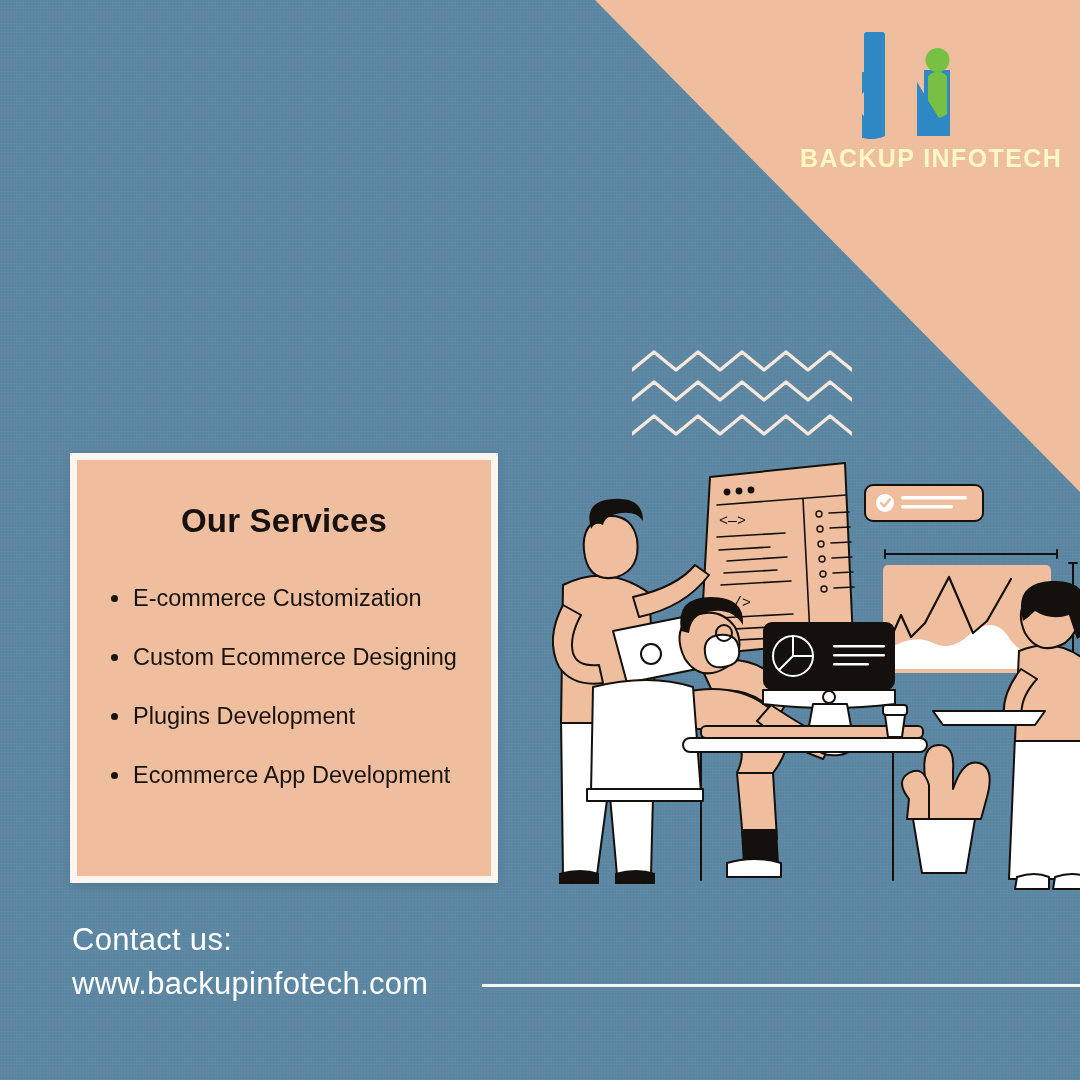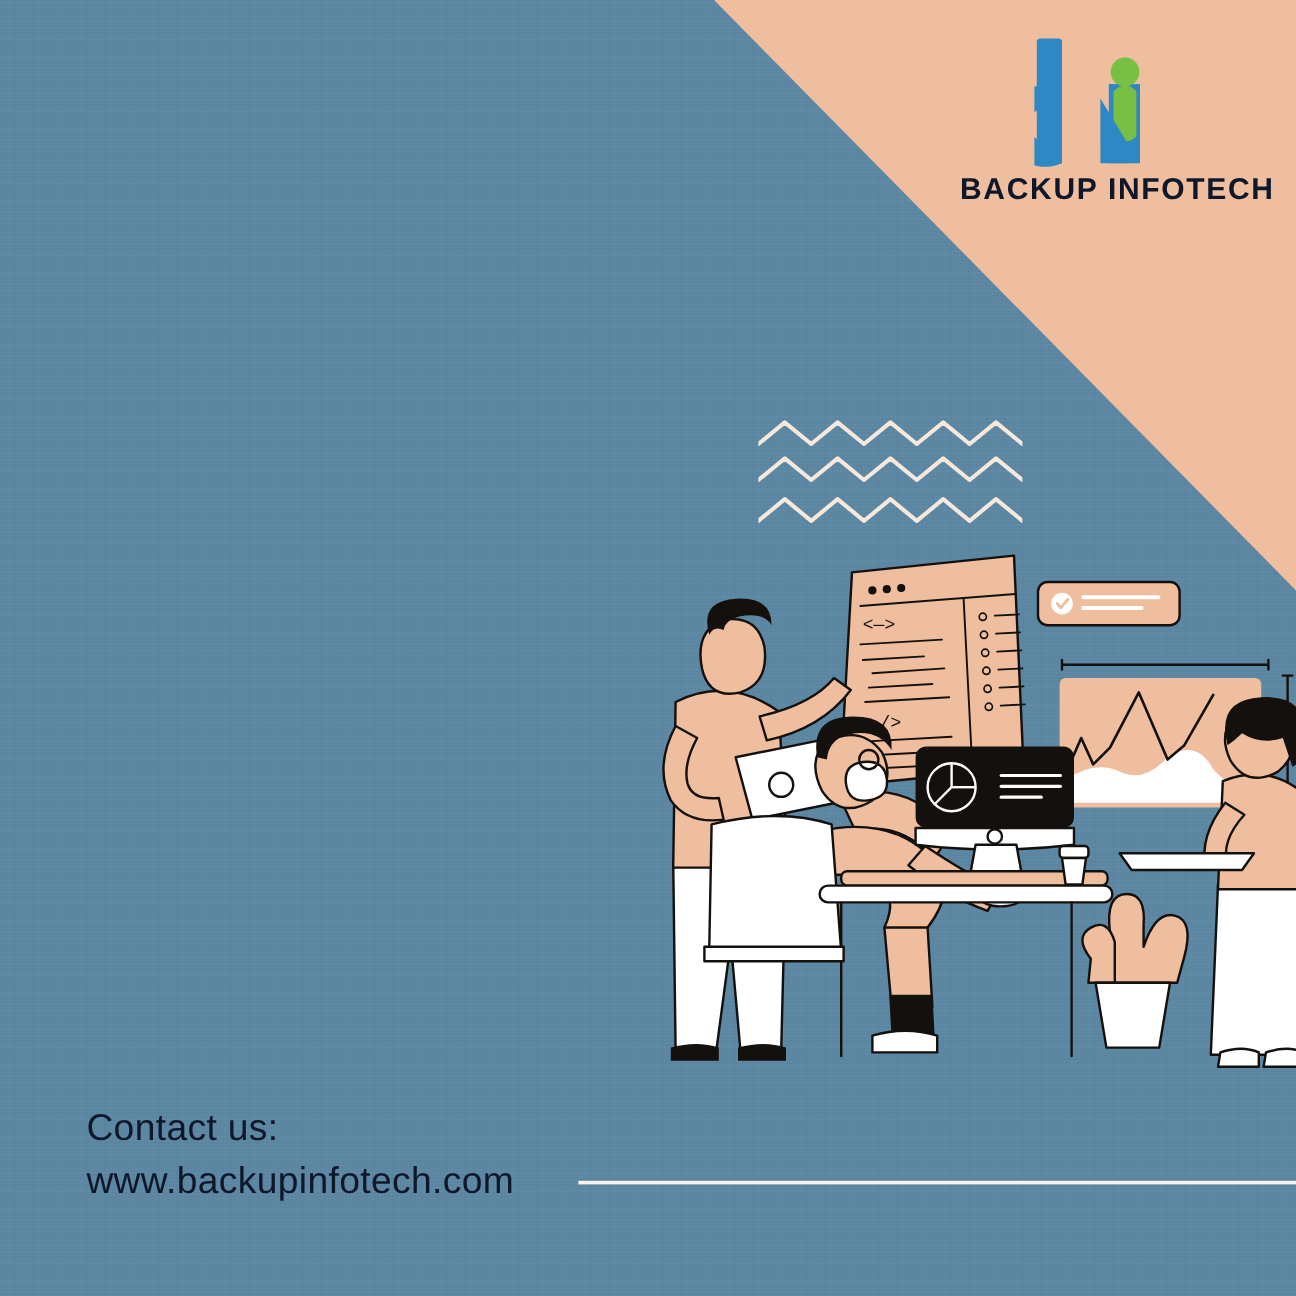--- a/index.html
+++ b/index.html
@@ -43,21 +43,21 @@
   .logo-mark { position: absolute; left: 62px; top: 0; width: 120px; height: 112px; }
   .logo-word {
     position: absolute;
     left: 0; top: 114px;
     width: 245px;
     text-align: left;
     font-family: "Liberation Sans", sans-serif;
     font-size: 25px;
     font-weight: 700;
     letter-spacing: 1.4px;
-    color: #0f172a;
+    color: #fef9c3;
     white-space: nowrap;
   }
 
   
   .headline {
     position: absolute;
     left: 72px;
     top: 88px;
     color: #f3c5a6;
     font-family: "Liberation Sans", sans-serif;
@@ -116,21 +116,21 @@
     height: 7px;
     border-radius: 50%;
     background: #191310;
   }
 
   
   .contact {
     position: absolute;
     left: 72px;
     top: 918px;
-    color: #0f172a;
+    color: #ffffff;
     font-family: "Liberation Sans", sans-serif;
     font-size: 31px;
     line-height: 44px;
     letter-spacing: .3px;
   }
   .contact-rule {
     position: absolute;
     left: 482px;
     top: 984px;
     width: 598px;
@@ -180,20 +180,29 @@
   </div>
 
   <svg class="zigzag" viewBox="0 0 220 92">
     <g fill="none" stroke="#f7e8dc" stroke-width="3.4" stroke-linecap="round" stroke-linejoin="round">
       <polyline points="0,22 22,4 44,22 66,4 88,22 110,4 132,22 154,4 176,22 198,4 220,22"></polyline>
       <polyline points="0,52 22,34 44,52 66,34 88,52 110,34 132,52 154,34 176,52 198,34 220,52"></polyline>
       <polyline points="0,86 22,68 44,86 66,68 88,86 110,68 132,86 154,68 176,86 198,68 220,86"></polyline>
     </g>
   </svg>
 
+  <div class="services-card">
+    <h2 class="services-title">Our Services</h2>
+    <ul class="services-list">
+      <li>E-commerce Customization</li>
+      <li>Custom Ecommerce Designing</li>
+      <li>Plugins Development</li>
+      <li>Ecommerce App Development</li>
+    </ul>
+  </div>
 
   <div class="contact">
     <div>Contact us:</div>
     <div>www.backupinfotech.com</div>
   </div>
   <div class="contact-rule"></div>
 
   <svg class="illustration" viewBox="0 0 575 470">
     <defs>
       <style>

